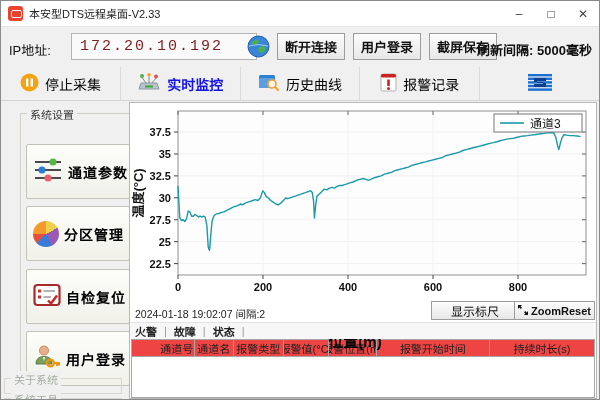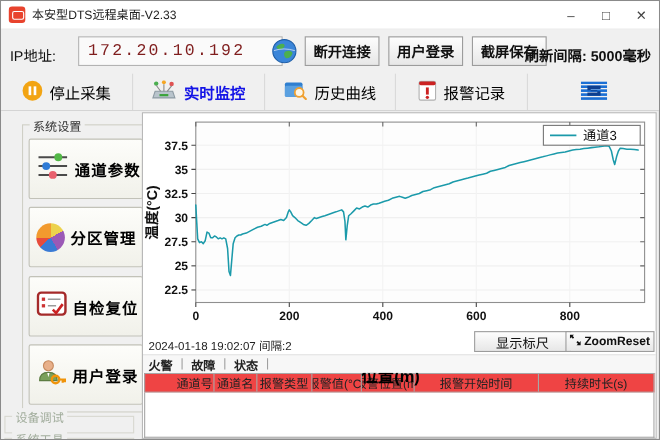--- a/index.html
+++ b/index.html
@@ -27,21 +27,21 @@
   .refresh { position:absolute; left:476px; top:13px; font-size:13px; font-weight:600; color:#111; }
   
   .toolbar { position:absolute; left:0; top:66px; width:100%; height:34px; background:#f0f0f0; border-bottom:1px solid #d4d4d4; display:flex; }
   .tool-item { flex:1; display:flex; align-items:center; justify-content:center; gap:6px; font-size:14px; color:#000; border-left:1px solid #dadada; }
   .tool-item:first-child { border-left:none; }
   .tool-item.active span.lbl { color:#1414e6; font-weight:700; }
   
   .sidebar { position:absolute; left:0; top:100px; width:127px; height:300px; background:#f0f0f0; }
   .sb-group { position:absolute; left:19px; top:12px; width:118px; height:262px; border:1px solid #cfcfc6; }
   .sb-title { position:absolute; top:-8px; left:6px; background:#f0f0f0; padding:0 3px; font-size:11px; color:#333; }
-  .sb-btn { position:absolute; left:5px; width:104px; height:55px; background:linear-gradient(#fdfdfa,#f1f1ea); border:1px solid #c2c2b8; border-radius:2px; display:flex; align-items:center; padding-left:6px; gap:5px; }
+  .sb-btn { position:absolute; left:5px; width:104px; height:55px; background:linear-gradient(#fdfdfa,#f1f1ea); border:1px solid #c2c2b8; border-radius:2px; display:flex; align-items:center; padding-left:6px; gap:5px;margin-top:18px; }
   .sb-btn .lbl { font-size:14px; font-weight:600; color:#000; letter-spacing:1px; }
   .pie { width:26px; height:26px; border-radius:50%;
     background:conic-gradient(from 0deg,#ecd24c 0 62deg,#9b59b6 62deg 150deg,#3a7bd5 150deg 228deg,#e74c3c 228deg 268deg,#f29a2e 268deg 360deg); }
   .sb-dis { position:absolute; left:3px; width:118px; border:1px solid #d8d8d0; }
   .sb-dis .sb-title { color:#a3ae9e; }
   
   .main { position:absolute; left:128px; top:101px; width:468px; height:297px; background:#fff; border:1px solid #b8b8b8; }
   .chart-area { position:relative; width:466px; height:198px; }
   .chart-footer { position:relative; width:100%; height:21px; background:#fff; }
   .timestamp { position:absolute; left:5px; top:5px; font-size:10.5px; color:#222; }
@@ -187,21 +187,21 @@
           <path d="M3 20 Q3 12.5 11 12.5 Q19 12.5 19 20 Z" fill="#7aa05a" stroke="#5d7d43"></path>
           <path d="M10 13 L11 17 L12 13 Z" fill="#fff"></path>
           <circle cx="17.5" cy="19" r="3.4" fill="none" stroke="#f0940a" stroke-width="2.2"></circle>
           <path d="M20.5 19 H27 M24 19 V22 M26 19 V21.4" stroke="#f0940a" stroke-width="2"></path>
         </svg>
       </span>
       <span class="lbl">用户登录</span>
     </div>
   </div>
   <div class="sb-dis" style="top:277px; height:16px">
-    <span class="sb-title">设备调试</span>
+    <span class="sb-title">关于系统</span>
   </div>
   <div class="sb-dis" style="top:297px; height:6px">
     <span class="sb-title">系统工具</span>
   </div>
 </div>
 
 <div class="main">
   <div class="chart-area">
     <svg id="chart-svg" width="466" height="198" viewBox="0 0 466 198">
         <rect x="48" y="8" width="408" height="164" fill="#fdfdfd" stroke="#8f8f8f" stroke-width="1"></rect>

